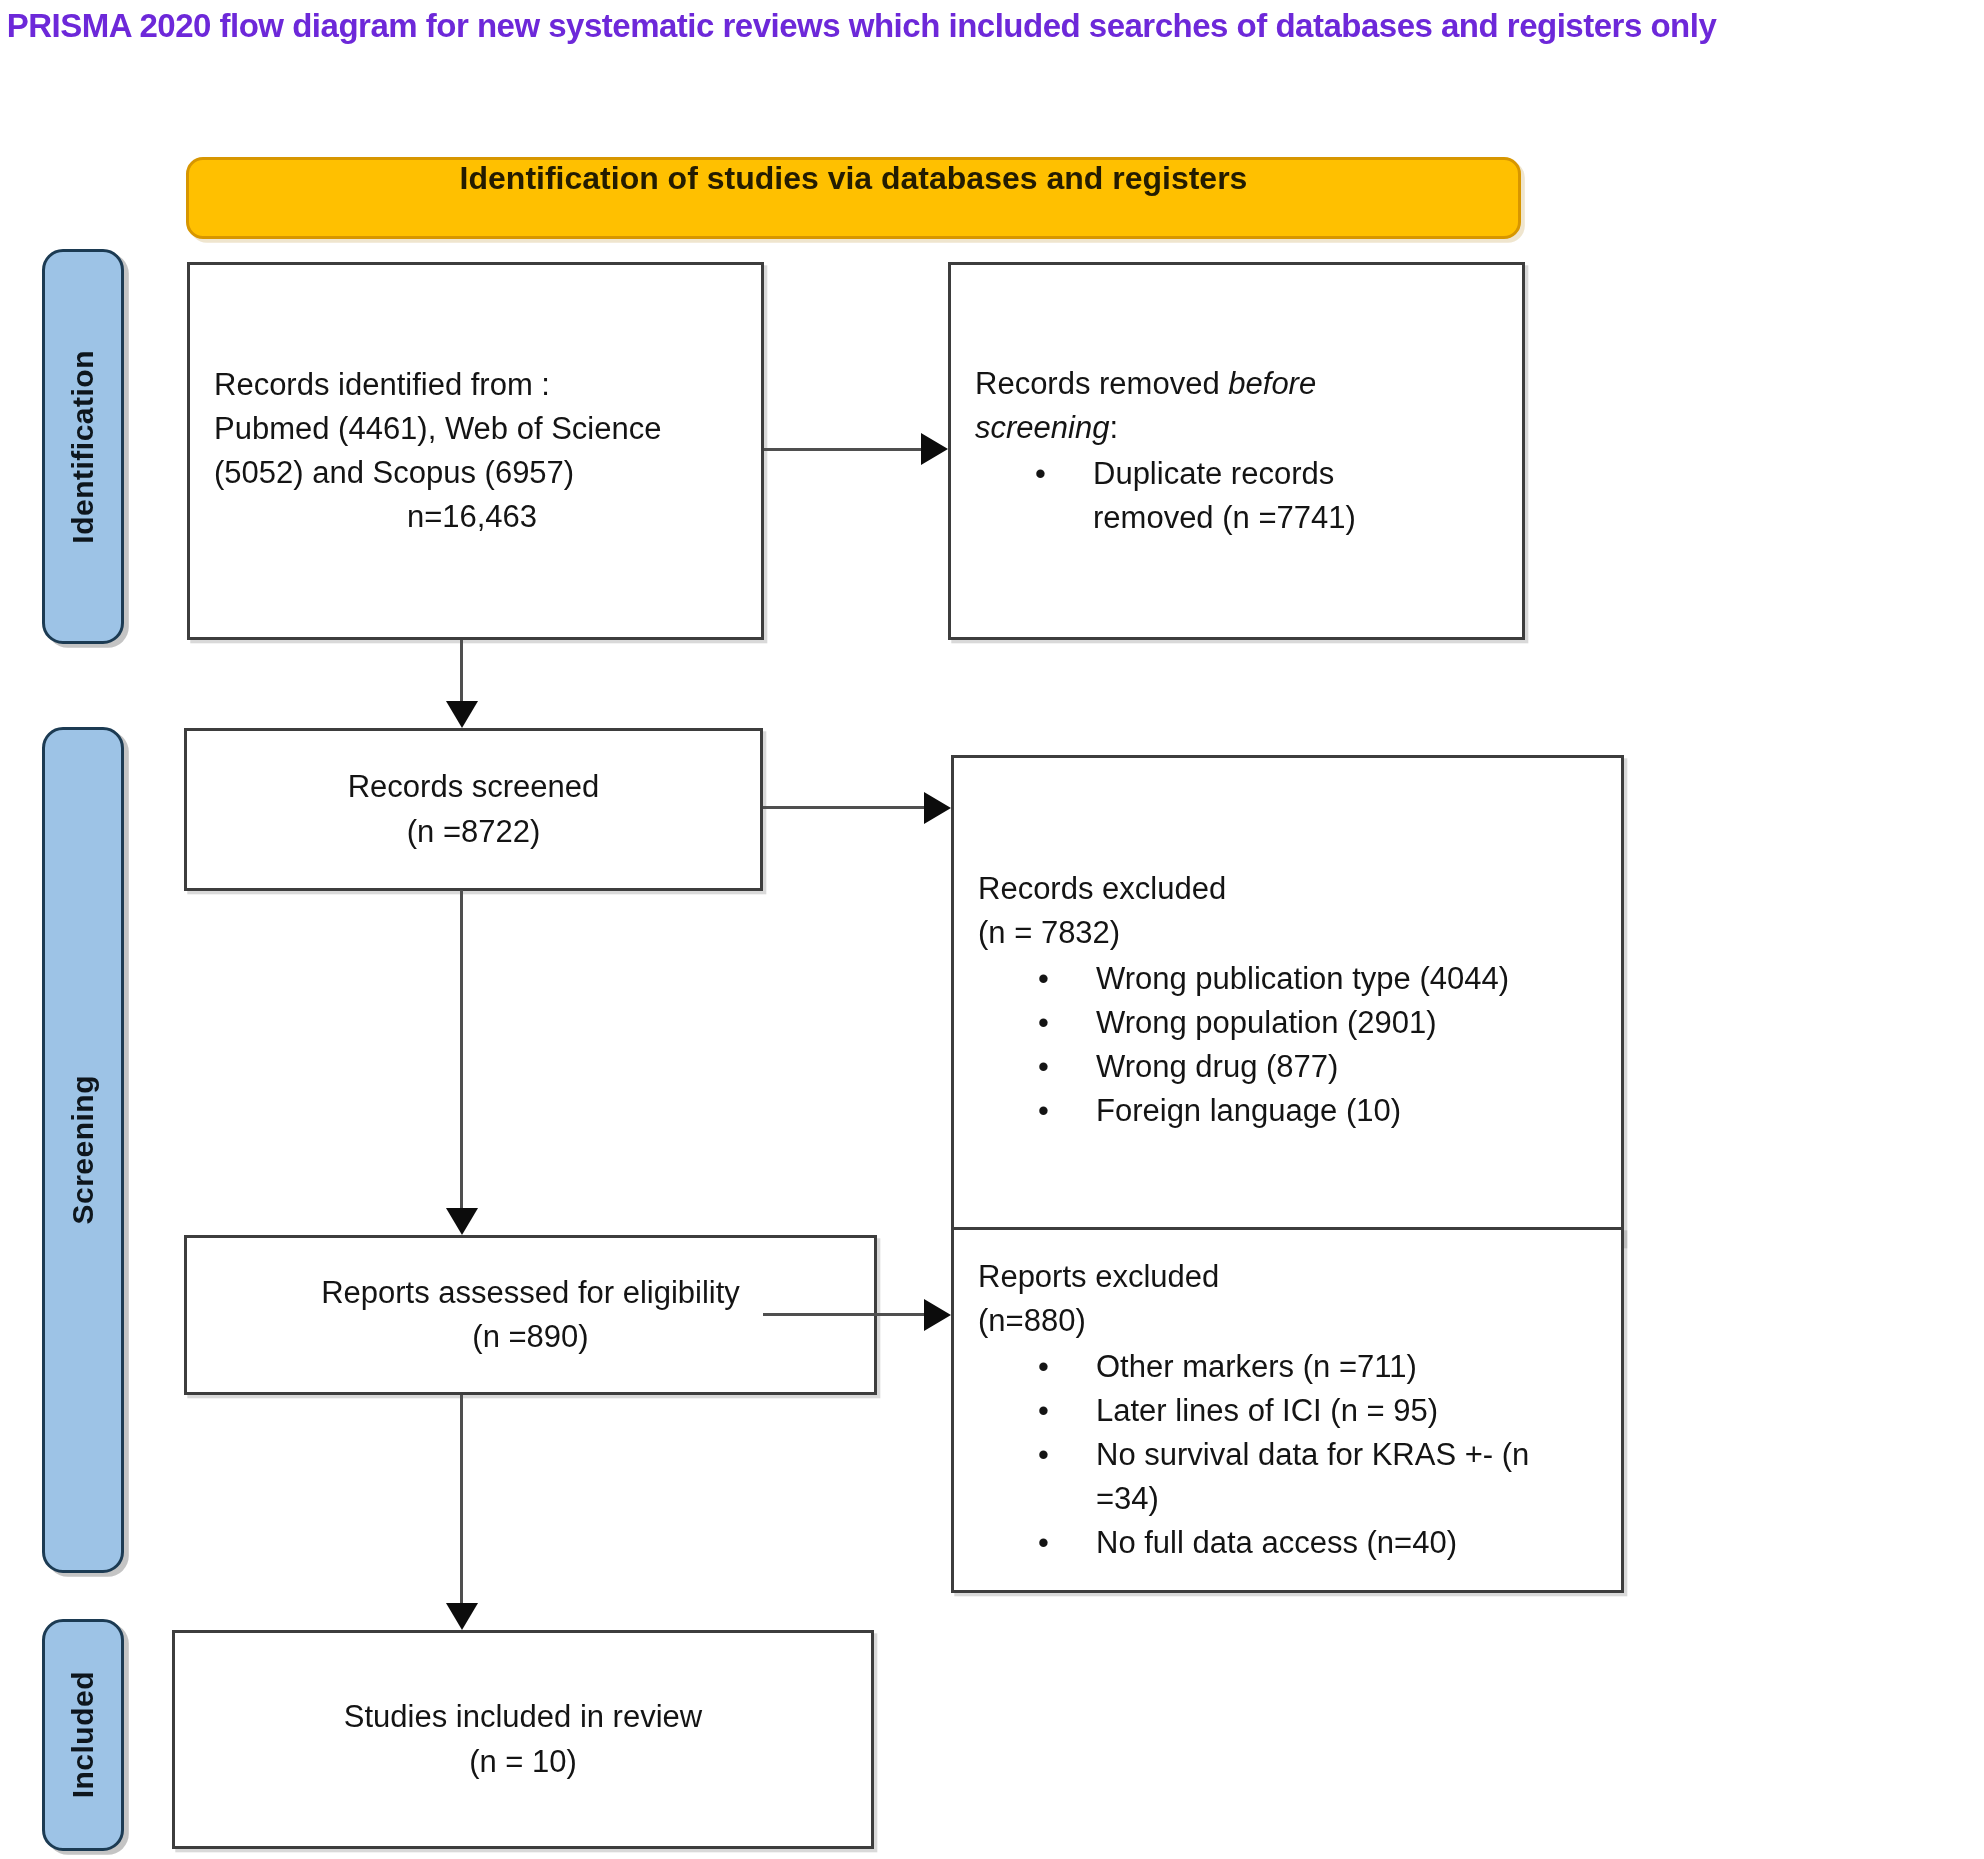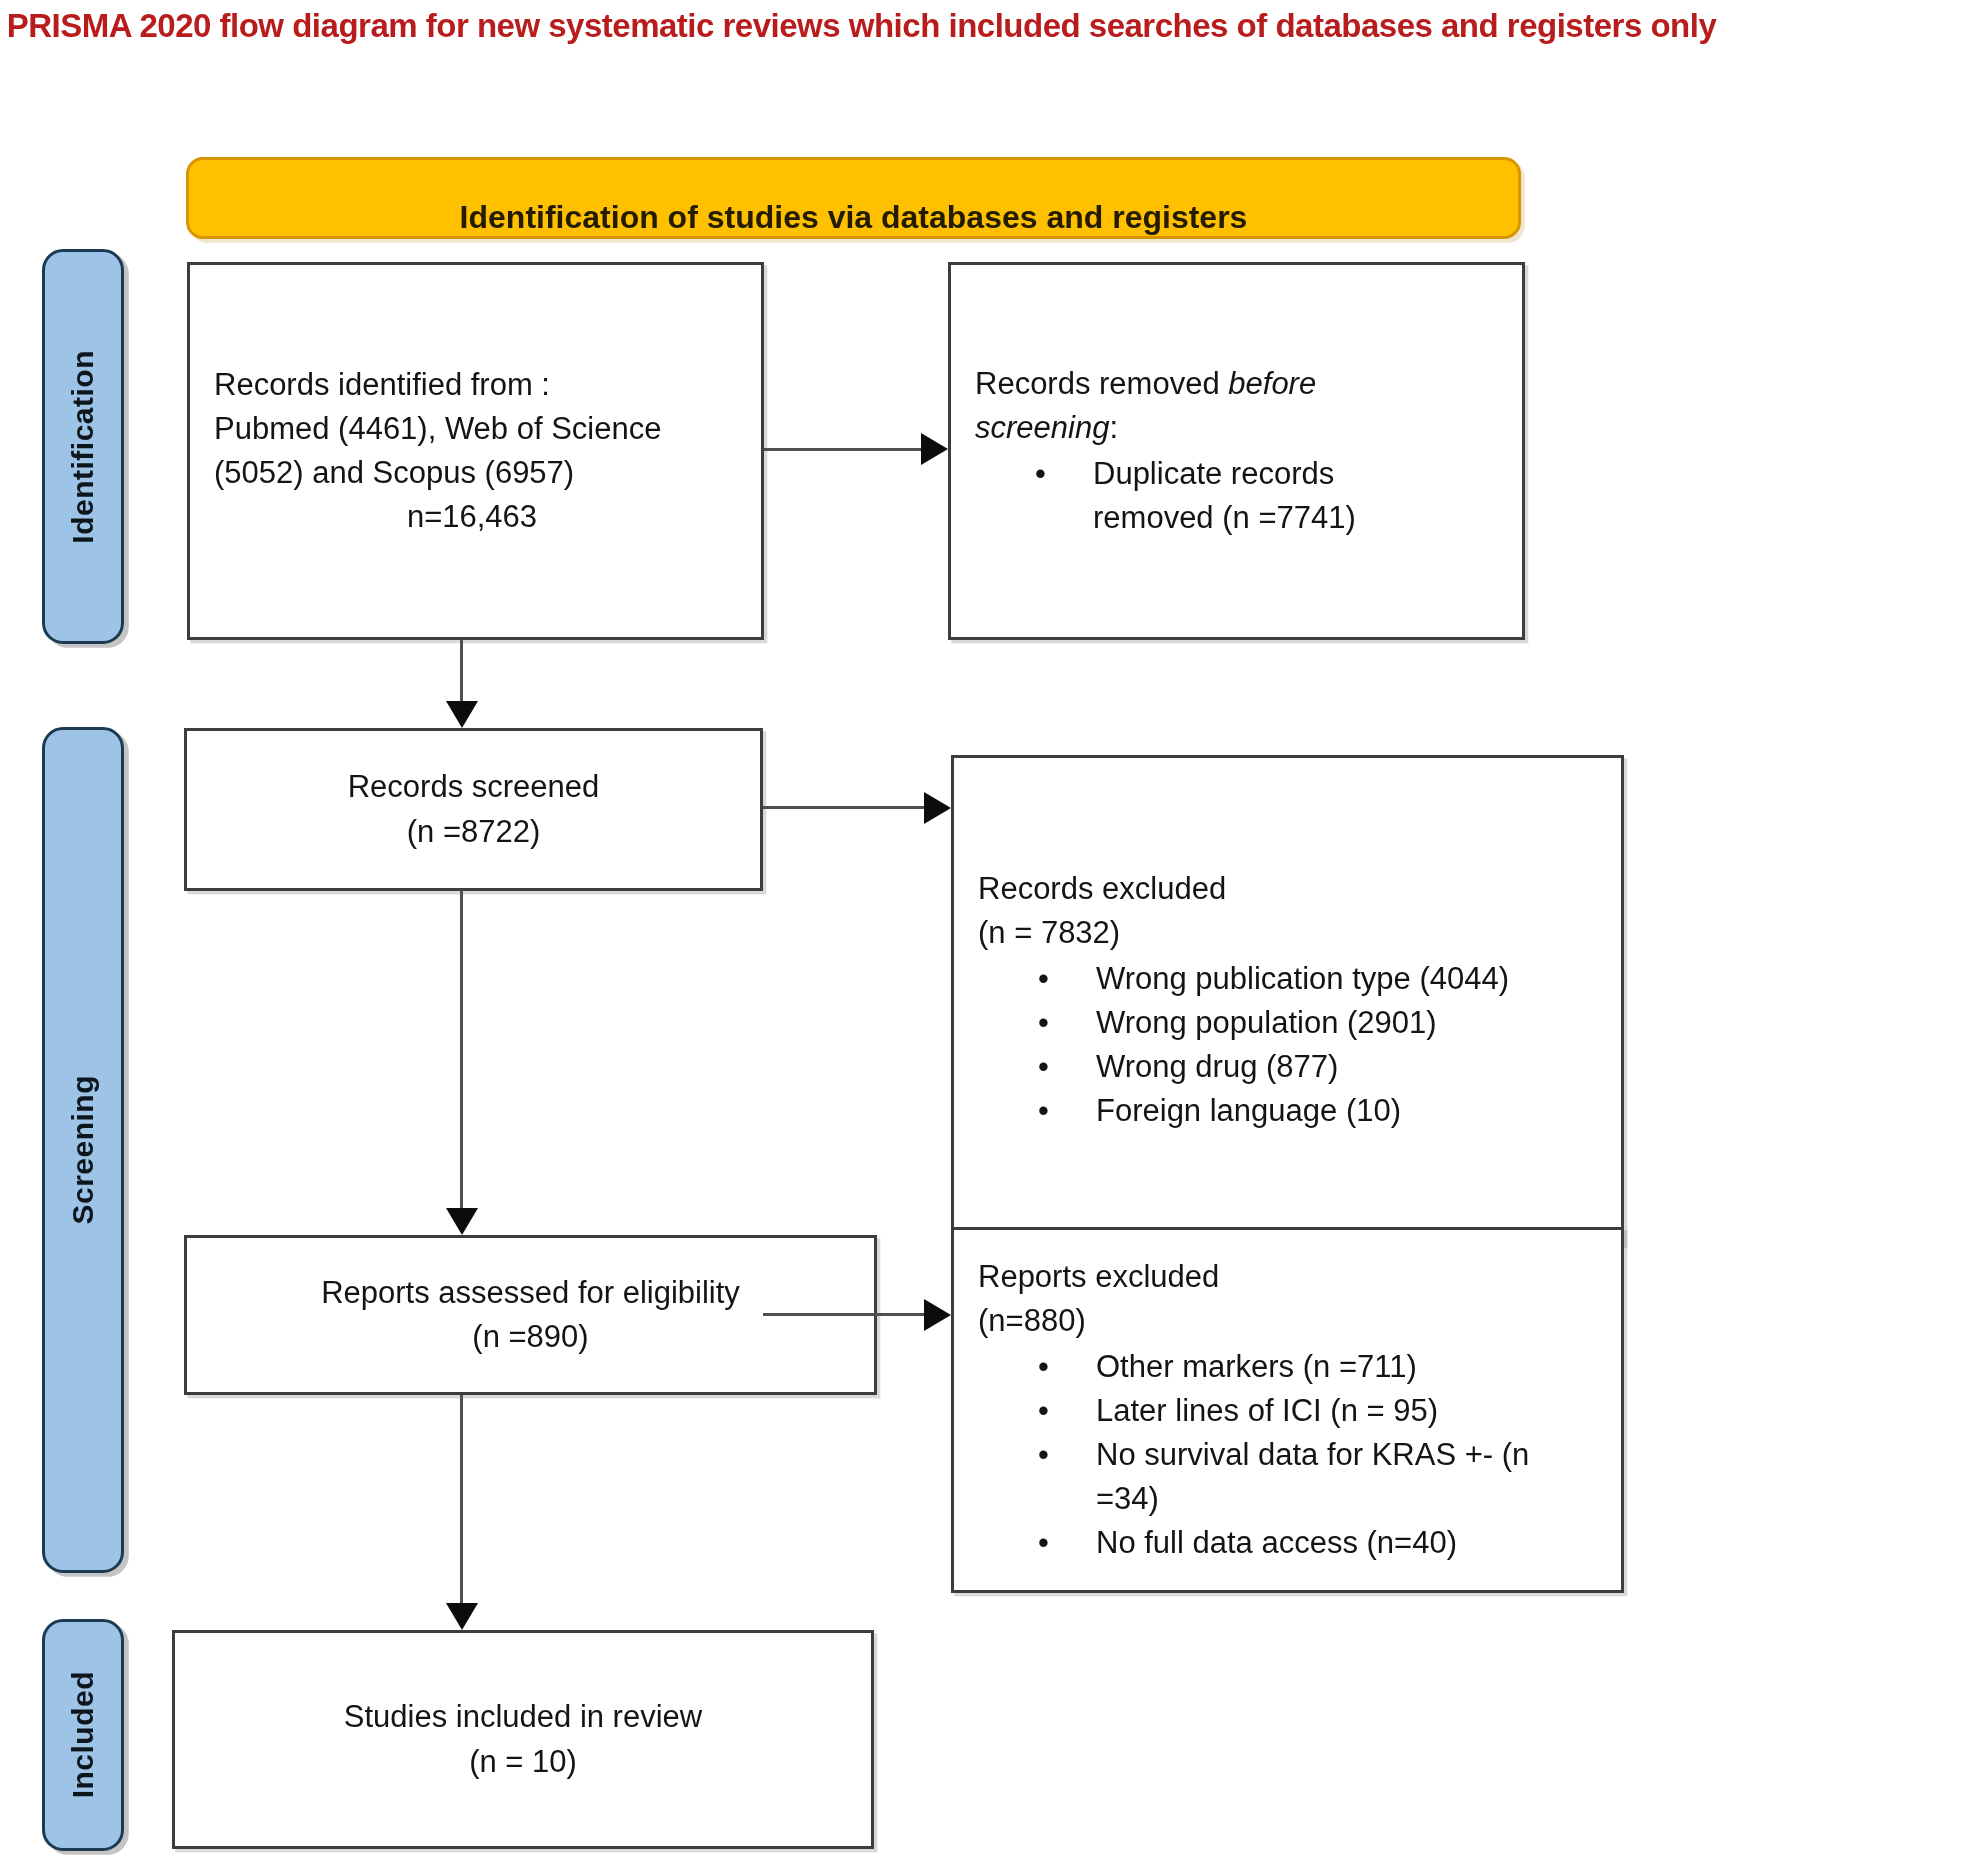--- a/index.html
+++ b/index.html
@@ -2,27 +2,27 @@
 <html style="--banner-bg: #FFC000; --stage-tab-bg: #9DC3E6; --box-border: #3D3D3D; --arrow-line: #4F4F4F; --arrow-head: #0C0C0C;font-size:7.7px"><head>
 <meta charset="utf-8">
 <style>
   html,body{margin:0;padding:0;background:#ffffff;}
   .canvas{
     position:relative;width:1985px;height:1860px;background:#ffffff;
     font-family:"Liberation Sans",sans-serif;color:#161616;overflow:hidden;
   }
   .title{
     position:absolute;left:6.7px;top:6.7px;width:1975px;
-    font-size:33px;font-weight:bold;letter-spacing:-0.5px;color:#b91c1c;
+    font-size:33px;font-weight:bold;letter-spacing:-0.5px;color:#6d28d9;
   }
   .banner{
     position:absolute;left:186px;top:157px;width:1335px;height:82px;
     background:var(--banner-bg,#FFC000);
     border:3.3px solid #d79600;border-radius:17px;
-    display:flex;align-items:flex-end;justify-content:center;
+    display:flex;align-items:flex-start;justify-content:center;
     box-shadow:3.8px 3.8px 0 rgba(190,150,60,.25);
     box-sizing:border-box;
   }
   .banner .blabel{font-size:32px;font-weight:bold;color:#241c00;}
   .stage{
     position:absolute;left:42px;width:82px;
     background:var(--stage-tab-bg,#9DC3E6);
     border:3.3px solid #1c3b53;border-radius:21px;
     display:flex;align-items:center;justify-content:center;
     box-shadow:4.8px 3.8px 0 rgba(100,100,100,.38);

